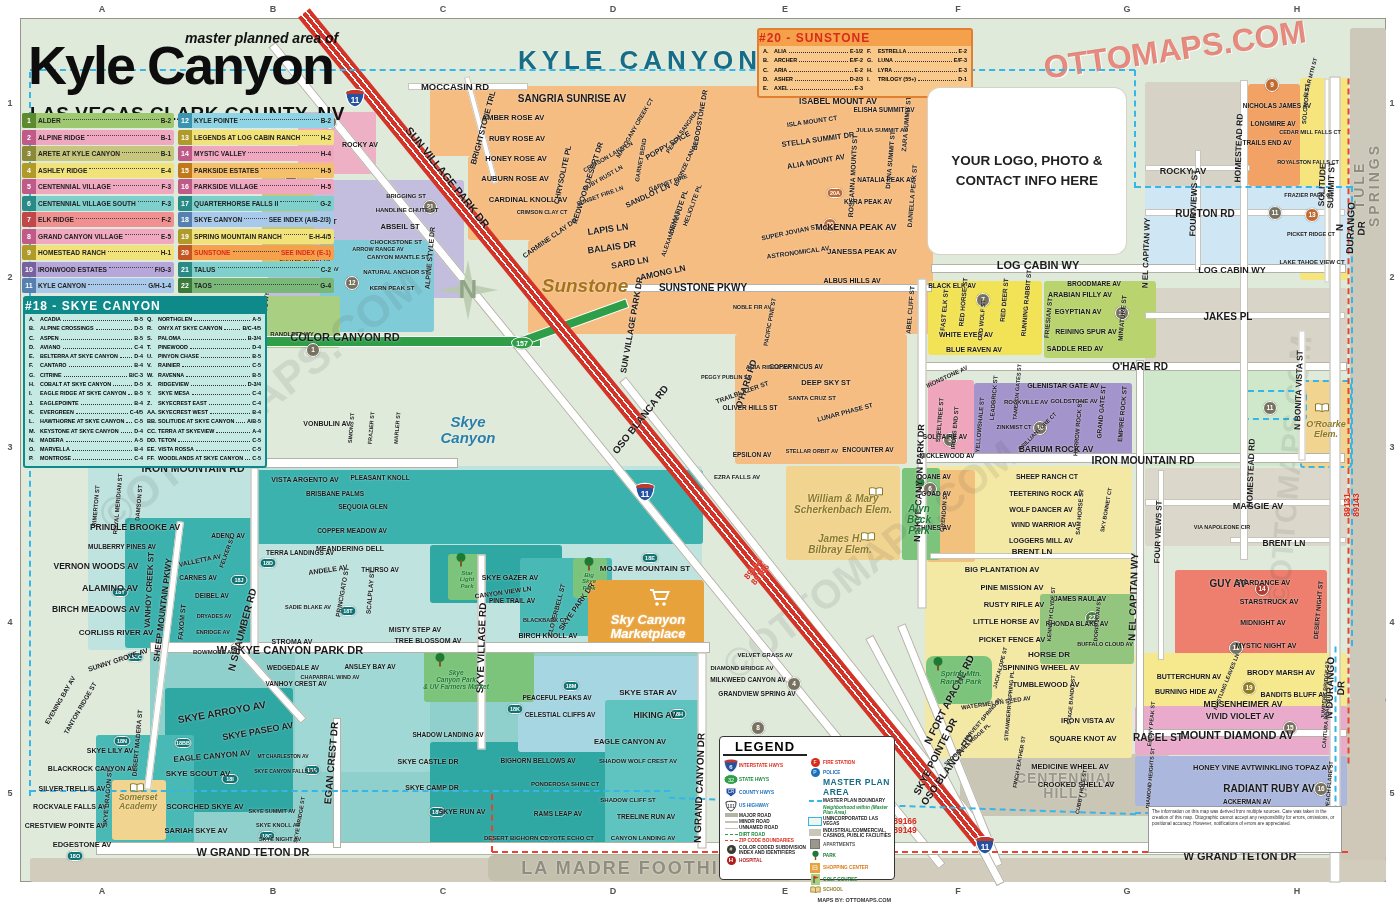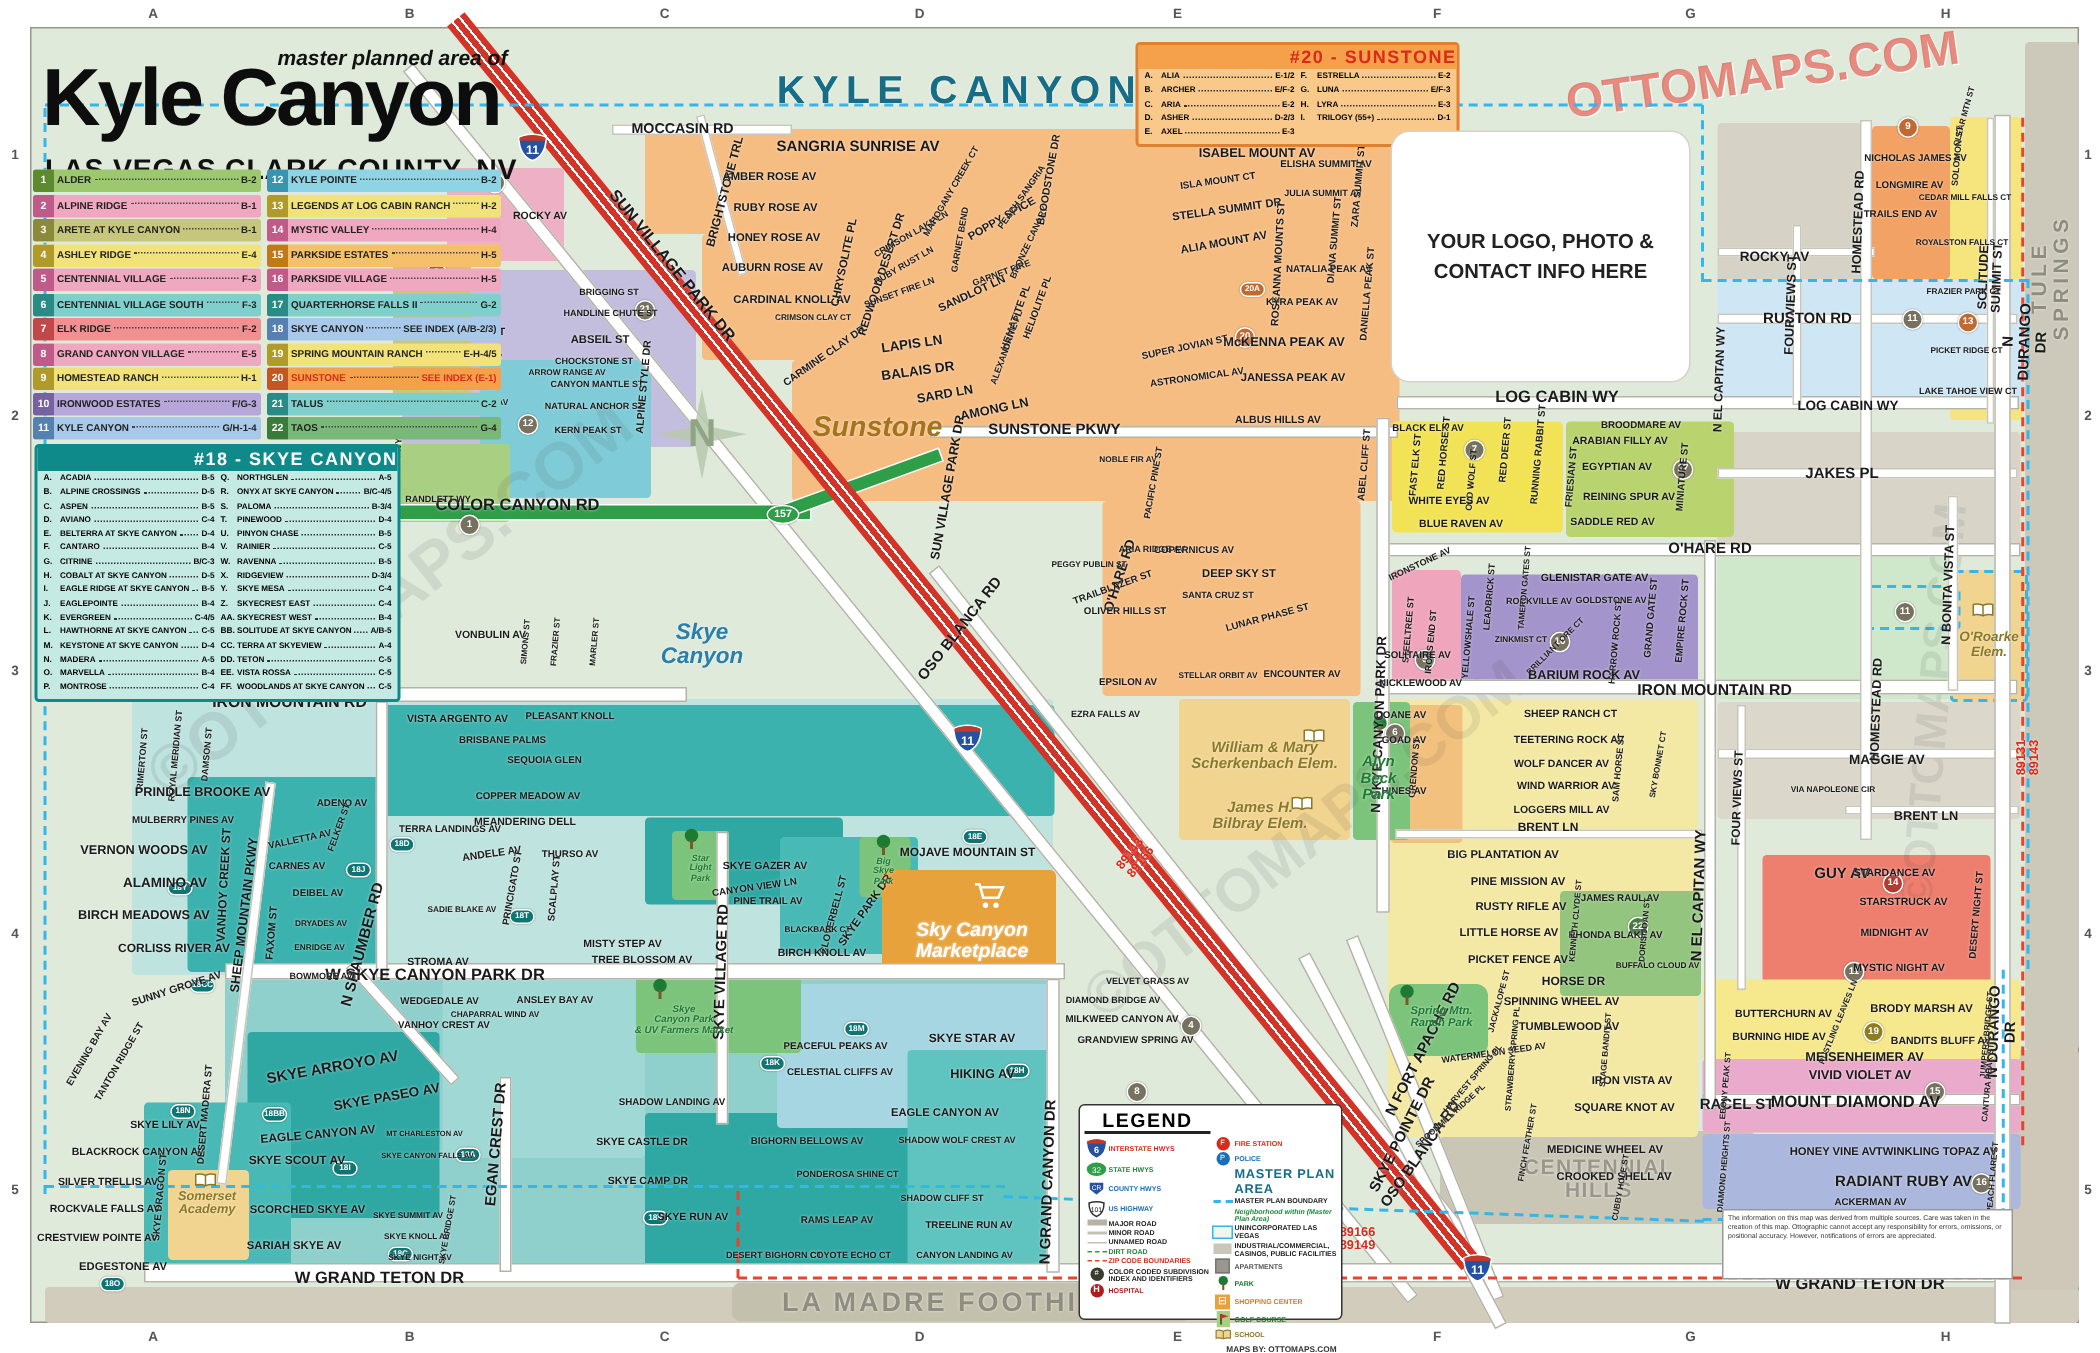--- a/index.html
+++ b/index.html
@@ -31,21 +31,21 @@
   #subtitle{position:absolute;left:30px;top:103px;font-size:19px;font-weight:800;letter-spacing:.5px;color:#111;}
   
   #main-index{position:absolute;left:22px;top:113px;width:312px;}
   .idx-col{position:absolute;top:0;width:152px;}
   .idx-row{display:flex;align-items:center;height:15px;margin-bottom:1.5px;border-radius:2px;overflow:hidden;}
   .idx-num{width:14px;text-align:center;color:#fff;font-size:7px;font-weight:700;align-self:stretch;line-height:15px;flex:none;}
   .idx-name{font-size:6.6px;font-weight:700;padding-left:2px;white-space:nowrap;color:#222;}
   .idx-dots{flex:1;border-bottom:1px dotted #444;margin:0 2px 3px 2px;min-width:3px;}
   .idx-ref{font-size:6.4px;font-weight:700;padding-right:3px;color:#222;white-space:nowrap;}
   .subbox{position:absolute;border:2px solid #0f8a8a;background:#c5eae4;border-radius:3px;}
-  .subbox h4{margin:0;background:#0f8a8a;color:#fff;text-align:right;font-size:12px;letter-spacing:1px;padding:1px 0;}
+  .subbox h4{margin:0;background:#0f8a8a;color:#fff;text-align:left;font-size:12px;letter-spacing:1px;padding:1px 0;}
   .sub-cols{display:flex;padding:2px 4px;}
   .sub-col{flex:1;}
   .sub-row{display:flex;align-items:baseline;height:9.3px;}
   .sub-letter{width:11px;font-size:5.6px;font-weight:700;flex:none;}
   .sub-name{font-size:5.4px;font-weight:700;white-space:nowrap;}
   .sub-dots{flex:1;border-bottom:1px dotted #333;margin:0 2px 2px 2px;min-width:2px;}
   .sub-ref{font-size:5.4px;font-weight:700;white-space:nowrap;}
   #sunstone-box{border-color:#e08030;background:#f9c98c;}
   #sunstone-box h4{background:#f5a04a;color:#d92b1c;}
   

